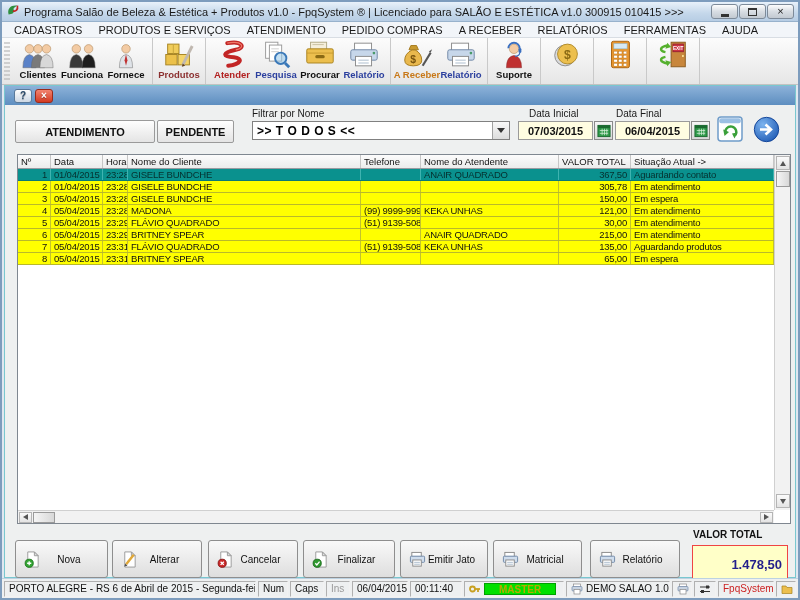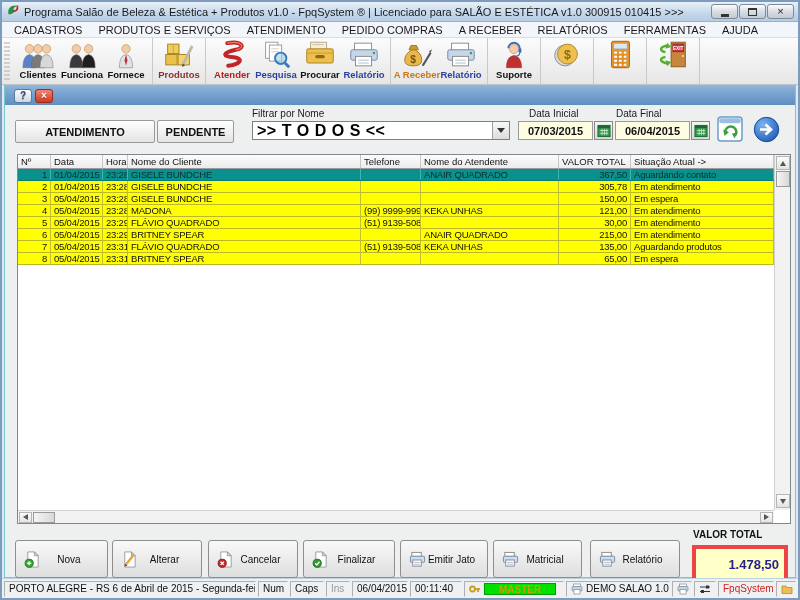--- a/index.html
+++ b/index.html
@@ -53,21 +53,21 @@
   .pbtn.close { background:linear-gradient(#f2836f,#d33a22); color:#fff; border-color:#9a2a1a;}
   .panelbody { position:relative; height:472px; }
 
   .tab-btn { position:absolute; top:15px; height:23px; border:1px solid #9a9a9a; border-radius:2px;
     background:linear-gradient(#fefefe,#e4e4e4); font-size:11px; font-weight:bold; color:#111;
     display:flex; align-items:center; justify-content:center; }
   .lbl { position:absolute; font-size:10px; color:#1a1a1a; white-space:nowrap; }
 
   .dropdown { position:absolute; left:247px; top:16px; width:258px; height:19px;
     background:#fff; border:1px solid #808080; display:flex; align-items:center; }
-  .dropdown .dd-text { flex:1; font-size:16px; font-weight:bold; padding-left:4px;
+  .dropdown .dd-text { flex:1; font-size:12px; font-weight:bold; padding-left:4px;
     letter-spacing:.5px; white-space:nowrap; overflow:hidden;}
   .dd-arrow-btn { width:17px; height:17px; background:linear-gradient(#f8f8f8,#dcdcdc);
     border-left:1px solid #a0a0a0; display:flex; align-items:center; justify-content:center;}
   .tri-down { width:0; height:0; border-left:4px solid transparent; border-right:4px solid transparent;
     border-top:5px solid #333; }
 
   .datefield { position:absolute; top:16px; width:75px; height:19px; background:#fffde1;
     border:1px solid #9a9a9a; font-size:11px; font-weight:bold; color:#111;
     display:flex; align-items:center; justify-content:center; }
   .calbtn { position:absolute; top:16px; width:19px; height:19px; border:1px solid #8a8a8a;
@@ -106,21 +106,21 @@
   .v-spacer { flex:1; }
 
   
   .f-btn { position:absolute; top:435px; height:38px; border:1px solid #8e8e8e; border-radius:3px;
     background:linear-gradient(#f9f9f9,#dedede); display:flex; align-items:center;
     font-size:10px; color:#111; }
   .f-btn .f-icon { margin-left:8px; display:flex; }
   .f-btn .f-label { flex:1; text-align:center; padding-right:10px; }
   .total-label { position:absolute; left:688px; top:424px; font-size:10px; font-weight:bold; color:#111;}
   .total-box { position:absolute; left:687px; top:440px; width:96px; height:39px;
-    background:#ffffc8; border:4px solid #ef4444; font-size:13px; font-weight:bold;
+    background:#ffffc8; border:1px solid #ef4444; font-size:13px; font-weight:bold;
     color:#241f8b; display:flex; align-items:center; justify-content:flex-end; padding-right:5px;}
 
   
   .statusbar { position:absolute; left:0; right:0; bottom:0; height:20px; background:#eef0f1;
     border-top:1px solid #bcd2e2; display:flex; align-items:center; padding:0 2px; gap:2px; }
   .seg { height:16px; border:1px solid; border-color:#b0b0b0 #f2f2f2 #f2f2f2 #b0b0b0;
     display:flex; align-items:center; padding:0 4px; font-size:10px; color:#111;
     white-space:nowrap; overflow:hidden; gap:3px; }
   .seg.first { flex:1; }
   .seg .led { background:#00e000; border:1px solid #00a000; color:#b8a800; font-weight:bold;

